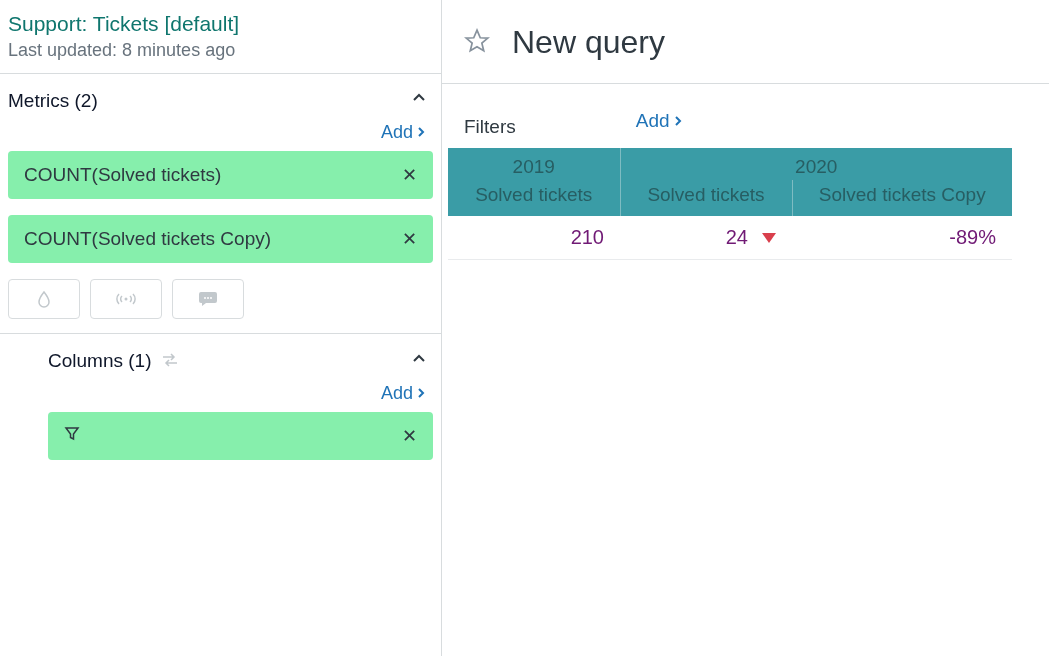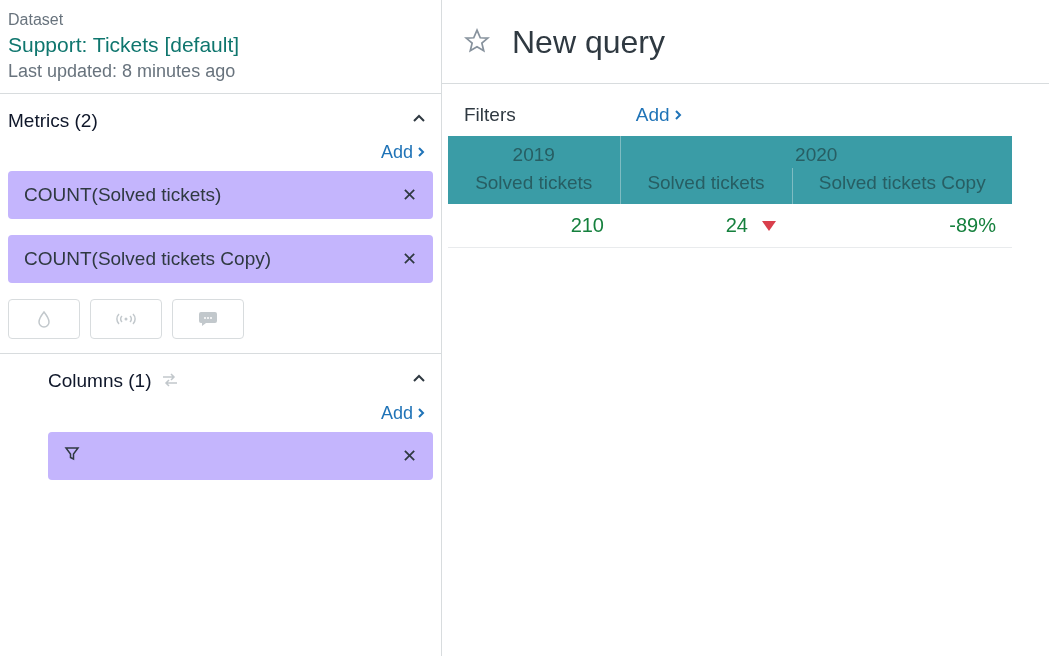--- a/index.html
+++ b/index.html
@@ -87,21 +87,21 @@
     .add-link .chev {
       margin-left: 2px;
       font-size: 18px;
     }
 
     
     .pill {
       display: flex;
       align-items: center;
       justify-content: space-between;
-      background: #c4b5fd;
+      background: #86efac;
       border-radius: 4px;
       padding: 13px 16px;
       margin-bottom: 16px;
       font-size: 19px;
       color: #2f3941;
       cursor: pointer;
     }
     .pill .pill-left {
       display: flex;
       align-items: center;
@@ -156,20 +156,21 @@
       display: flex;
       align-items: center;
       padding: 4px 22px 10px 22px;
       border-top: 1px solid #d8dcde;
       padding-top: 20px;
     }
     .filters-label {
       font-size: 19px;
       color: #2f3941;
       margin-right: 120px;
+      margin-top: 12px;
     }
     .filters-add {
       color: #1f73b7;
       font-size: 19px;
       cursor: pointer;
       display: flex;
       align-items: center;
     }
     .filters-add .chev {
       margin-left: 2px;
@@ -203,21 +204,21 @@
       padding-top: 4px;
       padding-bottom: 10px;
     }
     .th-sep {
       border-right: 1px solid #7ebcc2;
     }
     .result-table td {
       padding: 10px 16px;
       text-align: right;
       font-size: 20px;
-      color: #15803d;
+      color: #701a75;
       border-bottom: 1px solid #e9ebed;
       margin-top: 22px;
     }
     .td-val {
       display: inline-flex;
       align-items: center;
       gap: 8px;
       justify-content: flex-end;
     }
     .down-caret {
@@ -235,21 +236,20 @@
     .col-3 { width: 220px; }
   </style>
 </head>
 <body>
 
 <div class="app">
 
   <div class="sidebar">
 
     <div class="dataset-block">
-      <div class="dataset-label">Dataset</div>
       <div class="dataset-name">Support: Tickets [default]</div>
       <div class="dataset-updated">Last updated: 8 minutes ago</div>
     </div>
 
     <div class="section">
       <div class="section-header">
         <div class="section-title">Metrics (2)</div>
         <span class="chevron-up">
           <svg width="16" height="16" viewBox="0 0 16 16" fill="none" stroke="#2f3941" stroke-width="2">
               <polyline points="3,10 8,5 13,10"></polyline>

